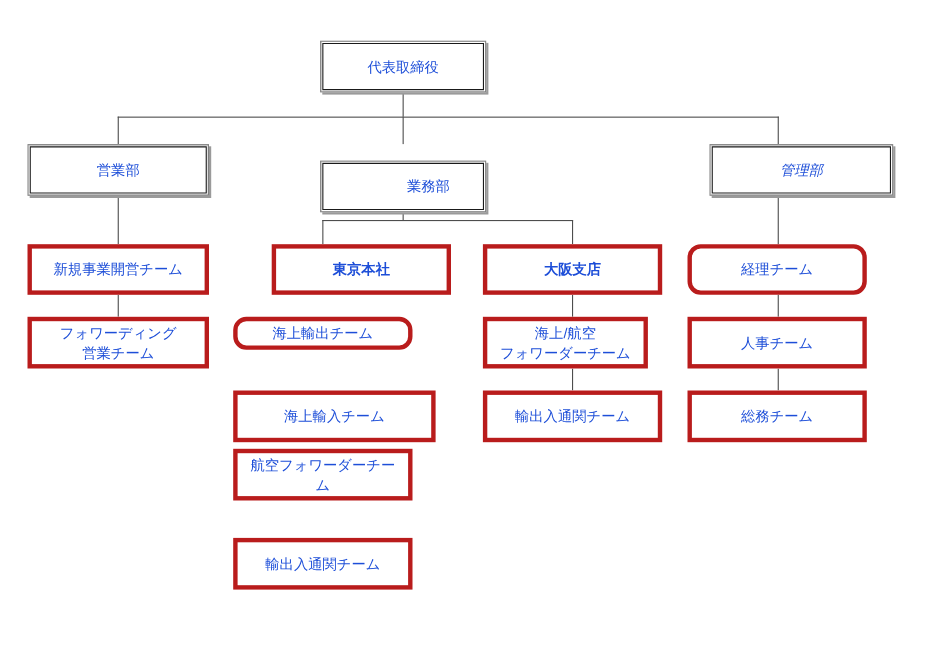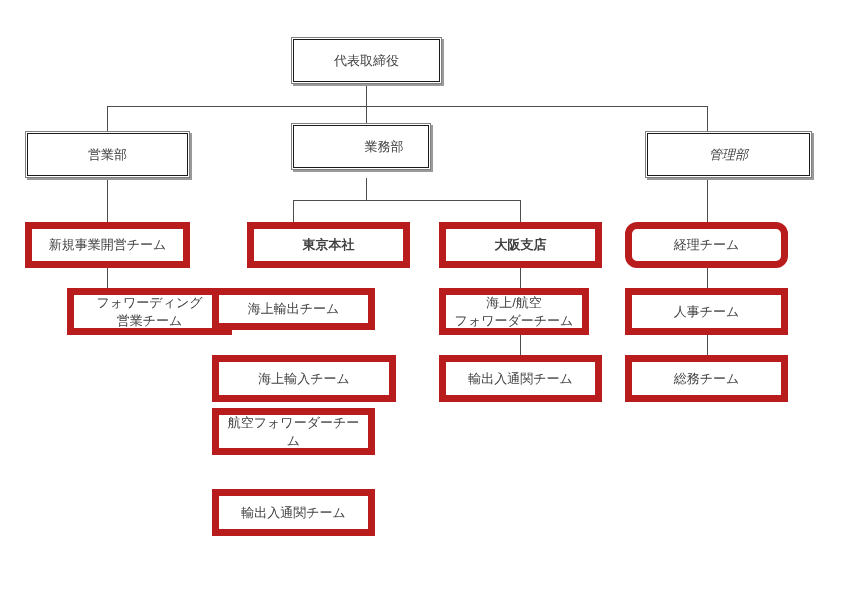--- a/index.html
+++ b/index.html
@@ -23,27 +23,27 @@
   .node {
     position: absolute;
     box-sizing: border-box;
     background: #ffffff;
     display: flex;
     align-items: center;
     justify-content: center;
     text-align: center;
     line-height: 1.35;
     font-size: 13px;
-    color: #404040;
+    color: #1d4ed8;
     white-space: pre-line;
   }
 
   
   .node.plain {
-    border: 7px solid #b91c1c;
+    border: 4px solid #b91c1c;
   }
 
   
   .node.framed {
     border: 1px solid #808080;
     box-shadow:
       inset 0 0 0 1px #ffffff,
       inset 0 0 0 2px #1a1a1a,
       2px 2px 0 0 #9a9a9a;
   }
@@ -95,42 +95,42 @@
   <div class="line v" style="left:707px; top:335px; height:20px;"></div>
 
   <div class="node framed" style="left:291px; top:37px; width:151px; height:47px;">
     <span class="node-label">代表取締役</span>
   </div>
 
   <div class="node framed" style="left:25px; top:131px; width:165px; height:47px;">
     <span class="node-label">営業部</span>
   </div>
 
-  <div class="node framed" style="left:291px; top:123px; width:140px; height:47px;padding-left:46px;">
+  <div class="node framed" style="left:291px; top:146px; width:151px; height:47px;padding-left:46px;">
     <span class="node-label">業務部</span>
   </div>
 
   <div class="node framed" style="left:645px; top:131px; width:167px; height:47px;font-style:italic;">
     <span class="node-label">管理部</span>
   </div>
 
   <div class="node plain" style="left:25px; top:222px; width:165px; height:46px;">
     <span class="node-label">新規事業開営チーム</span>
   </div>
 
-  <div class="node plain" style="left:25px; top:288px; width:165px; height:47px;margin-left:42px;">
+  <div class="node plain" style="left:25px; top:288px; width:165px; height:47px;">
     <span class="node-label">フォワーディング
 営業チーム</span>
   </div>
 
   <div class="node plain bold" style="left:212px; top:222px; width:163px; height:46px;margin-left:35px;">
     <span class="node-label">東京本社</span>
   </div>
 
-  <div class="node plain" style="left:212px; top:288px; width:163px; height:42px;">
+  <div class="node plain" style="left:212px; top:288px; width:163px; height:30px;border-radius:12px;">
     <span class="node-label">海上輸出チーム</span>
   </div>
 
   <div class="node plain" style="left:212px; top:355px; width:184px; height:47px;">
     <span class="node-label">海上輸入チーム</span>
   </div>
 
   <div class="node plain" style="left:212px; top:408px; width:163px; height:47px;">
     <span class="node-label">航空フォワーダーチーム</span>
   </div>

